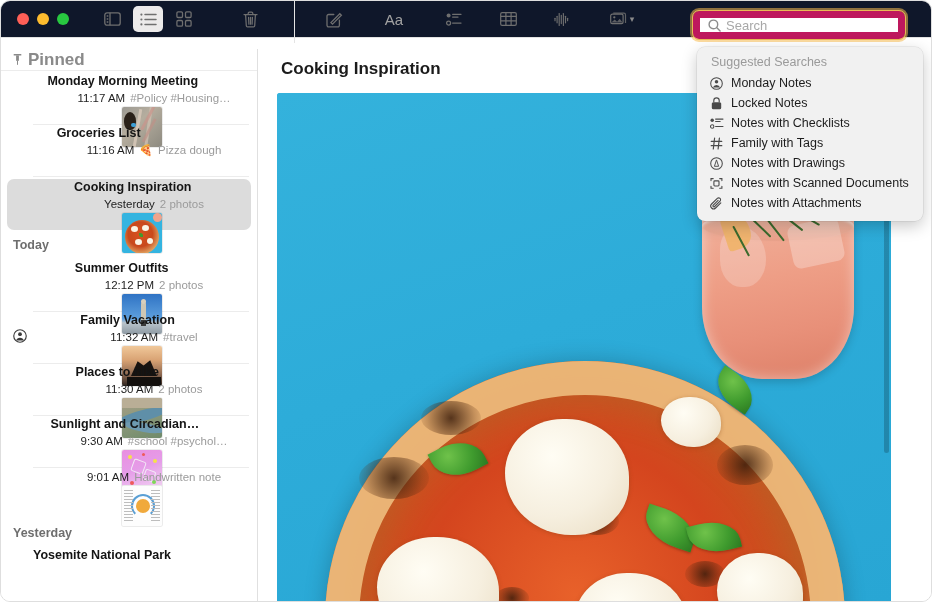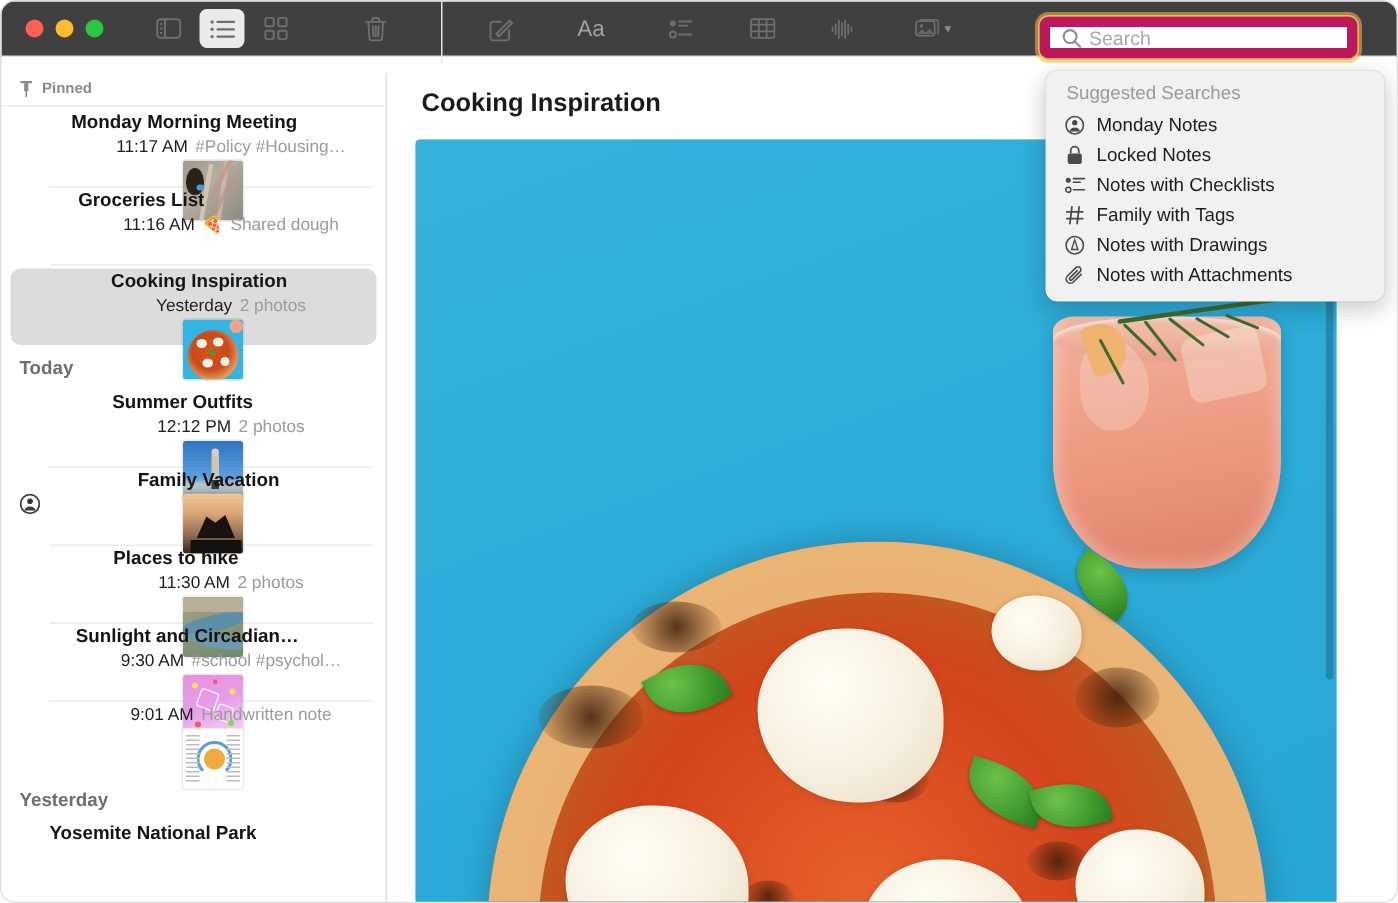--- a/index.html
+++ b/index.html
@@ -15,21 +15,21 @@
     background: #ffffff;
     border-radius: 10px;
     overflow: hidden;
     border: 1px solid #dedede;
   }
 
   
   .toolbar {
     position: absolute; top: 0; left: 0;
     width: 932px; height: 37px;
-    background: #404040;
+    background: #0f172a;
     display: flex; align-items: center;
     border-bottom: 1px solid #e2e2e2;
   }
   .traffic { display: flex; align-items: center; gap: 8px; margin-left: 16px; }
   .dot { width: 12px; height: 12px; border-radius: 50%; }
   .dot.red { background: #ff5f57; }
   .dot.yellow { background: #febc2e; }
   .dot.green { background: #28c840; }
 
   .tb-group { display: flex; align-items: center; }
@@ -96,21 +96,21 @@
   .notelist {
     position: absolute; left: 0; top: 48px;
     width: 257px; height: 554px;
     background: #ffffff;
     border-right: 1px solid #e0e0e0;
     overflow: hidden;
   }
   .grp-pinned {
     display: flex; align-items: center; gap: 6px;
     height: 22px; padding-left: 12px;
-    font-size: 10px; font-weight: bold; color: #8a8a8a;
+    font-size: 17px; font-weight: bold; color: #8a8a8a;
     border-bottom: 1px solid #ececec;
   }
   .grp {
     height: 30px; display: flex; align-items: center;
     padding-left: 12px;
     font-size: 12.5px; font-weight: bold; color: #6e6e6e;
   }
   .note {
     position: relative;
     height: 51px;
@@ -423,20 +423,29 @@
     <div class="suggest-item">
       <span class="ic">
         <svg width="13" height="13" viewBox="0 0 13 13" fill="none" stroke="currentColor" stroke-width="1.05">
           <circle cx="6.5" cy="6.5" r="5.8"></circle>
           <path d="M6.5 2.9l2.1 6.4H4.4z" fill="none" stroke-width="0.95"></path>
         </svg>
       </span>
       <span>Notes with Drawings</span>
     </div>
 
+    <div class="suggest-item">
+      <span class="ic">
+        <svg width="13" height="13" viewBox="0 0 13 13" fill="none" stroke="currentColor" stroke-width="1.1" stroke-linecap="round">
+          <path d="M1 3.6V1.6h2.2M11.9 3.6V1.6H9.7M1 9.3v2h2.2M11.9 9.3v2H9.7"></path>
+          <rect x="3.9" y="3.9" width="5.1" height="5.1" rx="0.9"></rect>
+        </svg>
+      </span>
+      <span>Notes with Scanned Documents</span>
+    </div>
 
     <div class="suggest-item">
       <span class="ic">
         <svg width="13" height="13" viewBox="0 0 13 13" fill="none" stroke="currentColor" stroke-width="1.1" stroke-linecap="round">
           <path d="M10.8 5.9L5.6 11a2.8 2.8 0 0 1-4-4l5.7-5.6a1.9 1.9 0 0 1 2.7 2.7L4.4 9.7a0.95 0.95 0 0 1-1.3-1.3l5-5"></path>
         </svg>
       </span>
       <span>Notes with Attachments</span>
     </div>
   </div>
@@ -473,21 +482,21 @@
       </div>
     </div>
     <div class="note-div"></div>
 
     <div class="note">
       <div class="note-txt">
         <div class="note-title">Groceries List</div>
         <div class="note-sub">
           <span class="note-time">11:16 AM</span>
           <span style="font-size:11px;">🍕</span>
-          <span class="note-meta">Shared dough</span>
+          <span class="note-meta">Pizza dough</span>
         </div>
       </div>
     </div>
     <div class="note-div"></div>
 
     <div class="note sel" style="margin-top:2px;">
       <div class="note-txt">
         <div class="note-title">Cooking Inspiration</div>
         <div class="note-sub">
           <span class="note-time">Yesterday</span>
@@ -530,20 +539,24 @@
     <div class="note">
       <span class="share-ic">
         <svg width="14" height="14" viewBox="0 0 13 13" fill="none" stroke="currentColor" stroke-width="1.05">
           <circle cx="6.5" cy="6.5" r="5.8"></circle>
           <circle cx="6.5" cy="4.8" r="1.75" fill="currentColor" stroke="none"></circle>
           <path d="M2.9 10.6a3.8 3.8 0 0 1 7.2 0" fill="currentColor" stroke="none"></path>
         </svg>
       </span>
       <div class="note-txt">
         <div class="note-title">Family Vacation</div>
+        <div class="note-sub">
+          <span class="note-time">11:32 AM</span>
+          <span class="note-meta">#travel</span>
+        </div>
       </div>
       <div class="thumb">
         <div style="position:absolute;inset:0;background:linear-gradient(180deg,#f0c89a 0%,#d9a374 35%,#8f6a52 70%,#2e2520 100%);"></div>
         <div style="position:absolute;left:6px;top:14px;width:30px;height:16px;background:#181310;
              clip-path:polygon(10% 100%,32% 8%,52% 34%,74% 2%,96% 100%);"></div>
         <div style="position:absolute;left:5px;bottom:0;width:34px;height:9px;background:#13100e;"></div>
       </div>
     </div>
     <div class="note-div"></div>
 

